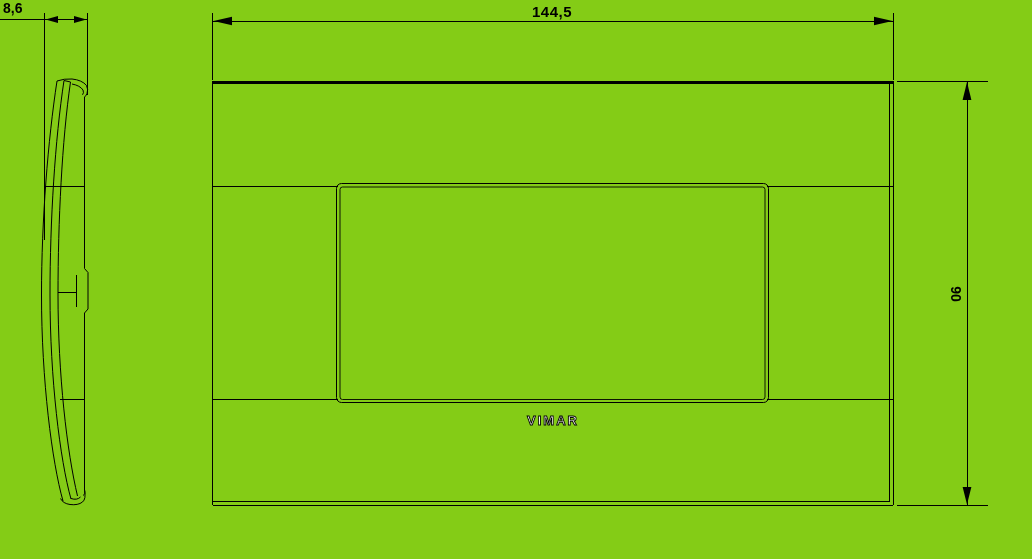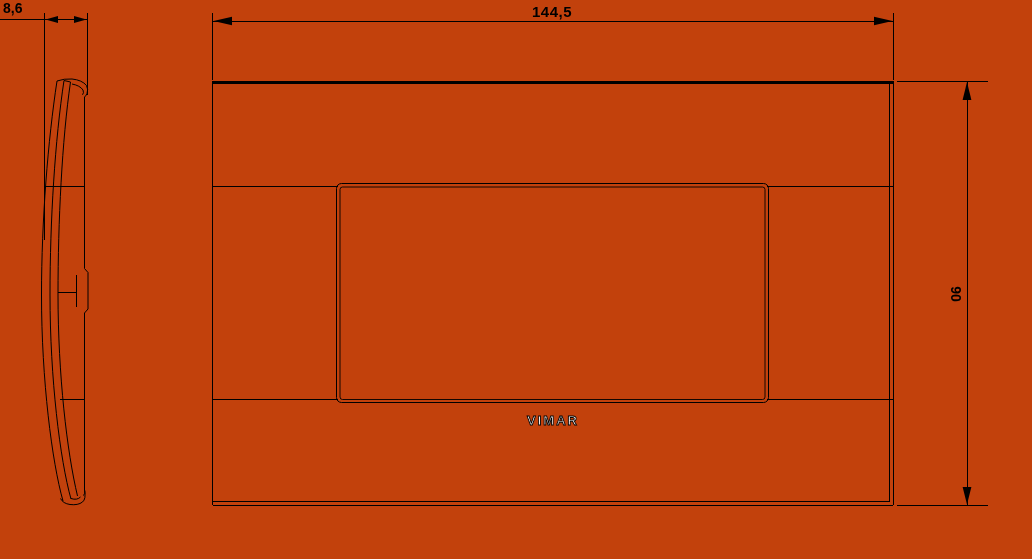--- a/index.html
+++ b/index.html
@@ -4,21 +4,21 @@
 <style>
   html, body {
     margin: 0;
     padding: 0;
     background: #ffffff;
   }
   .canvas {
     position: relative;
     width: 1032px;
     height: 559px;
-    background: #c2410c;
+    background: #84cc16;
     overflow: hidden;
     font-family: "Liberation Sans", sans-serif;
   }
   svg { display: block; }
   .ln {
     stroke: #000000;
     stroke-width: 1;
     fill: none;
   }
   .ln-crisp {

